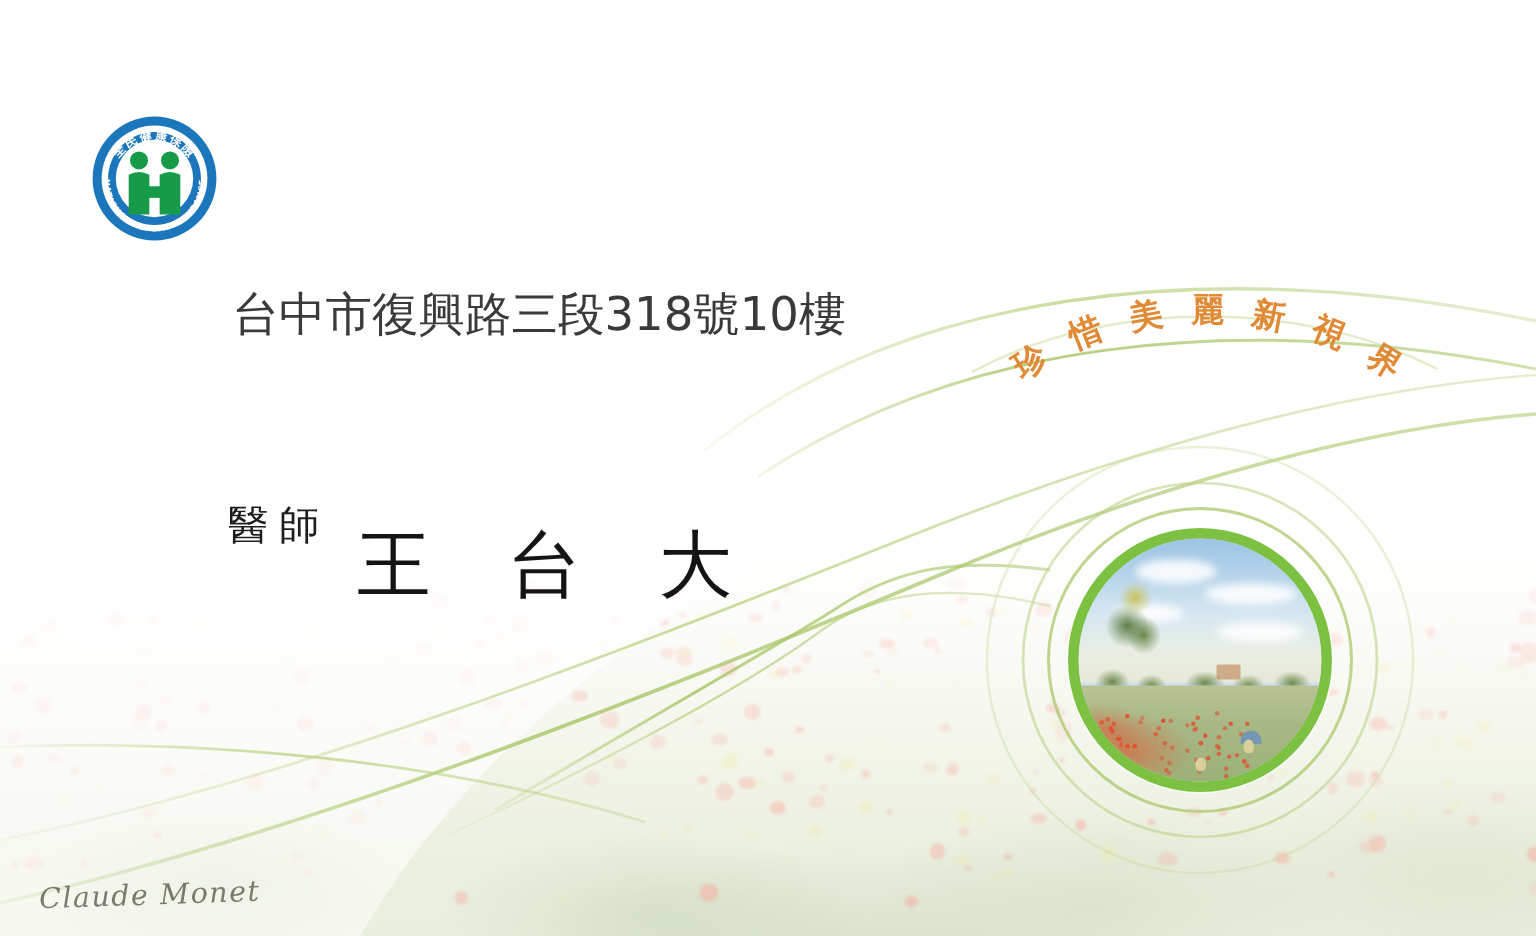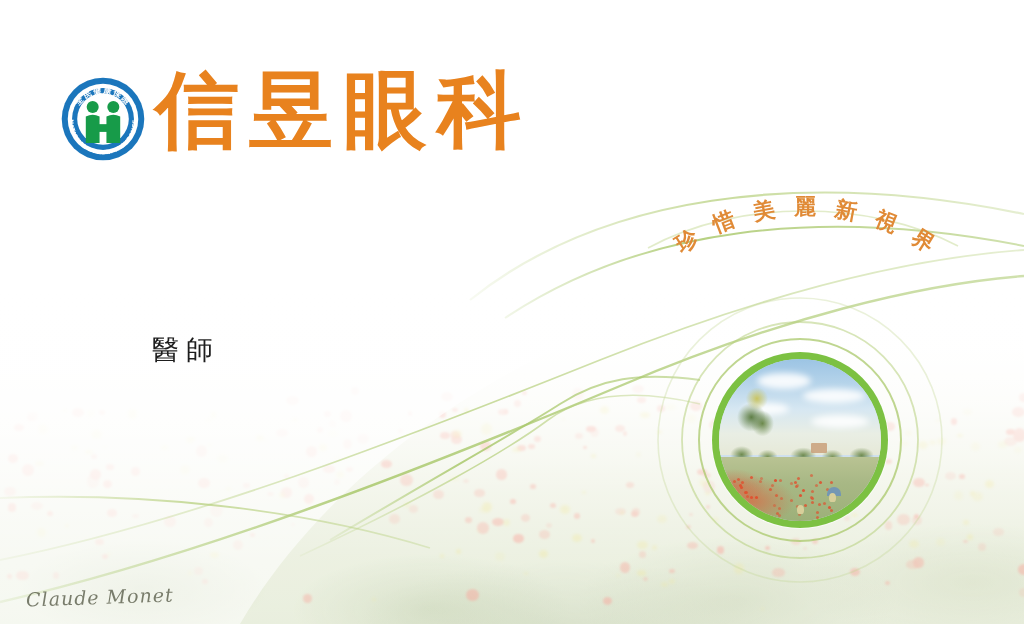--- a/index.html
+++ b/index.html
@@ -691,22 +691,23 @@
       <rect x="44" y="56" width="12" height="9" fill="#179B49"></rect>
     </g>
     <text font-size="9.5" font-weight="bold" fill="#ffffff" font-family="'DejaVu Sans','Liberation Sans',sans-serif" letter-spacing="1.5">
       <textPath href="#arcTop" startOffset="50%" text-anchor="middle">全民健康保險</textPath>
     </text>
     <text font-size="6.4" font-weight="bold" fill="#ffffff" font-family="'DejaVu Sans','Liberation Sans',sans-serif" letter-spacing="0.6">
       <textPath href="#arcBot" startOffset="50%" text-anchor="middle">NATIONAL HEALTH INSURANCE</textPath>
     </text>
   </svg>
 
-  <div class="clinic-name">信昱眼科</div>
+  <div class="addr">台中市復興路三段318號10樓</div>
   <div class="doc-title">醫師</div>
+  <div class="doc-name">王 台 大</div>
 
   <div class="tagline" id="tagline">
       <span style="left: 16.3579px; top: 47.7333px; transform: rotate(-32deg);">珍</span>
       <span style="left: 53.2379px; top: 29.2115px; transform: rotate(-21.33deg);">惜</span>
       <span style="left: 92.9089px; top: 17.836px; transform: rotate(-10.67deg);">美</span>
       <span style="left: 134px; top: 14px; transform: rotate(0deg);">麗</span>
       <span style="left: 175.091px; top: 17.836px; transform: rotate(10.67deg);">新</span>
       <span style="left: 214.762px; top: 29.2115px; transform: rotate(21.33deg);">視</span>
       <span style="left: 251.642px; top: 47.7333px; transform: rotate(32deg);">界</span>
     </div>

